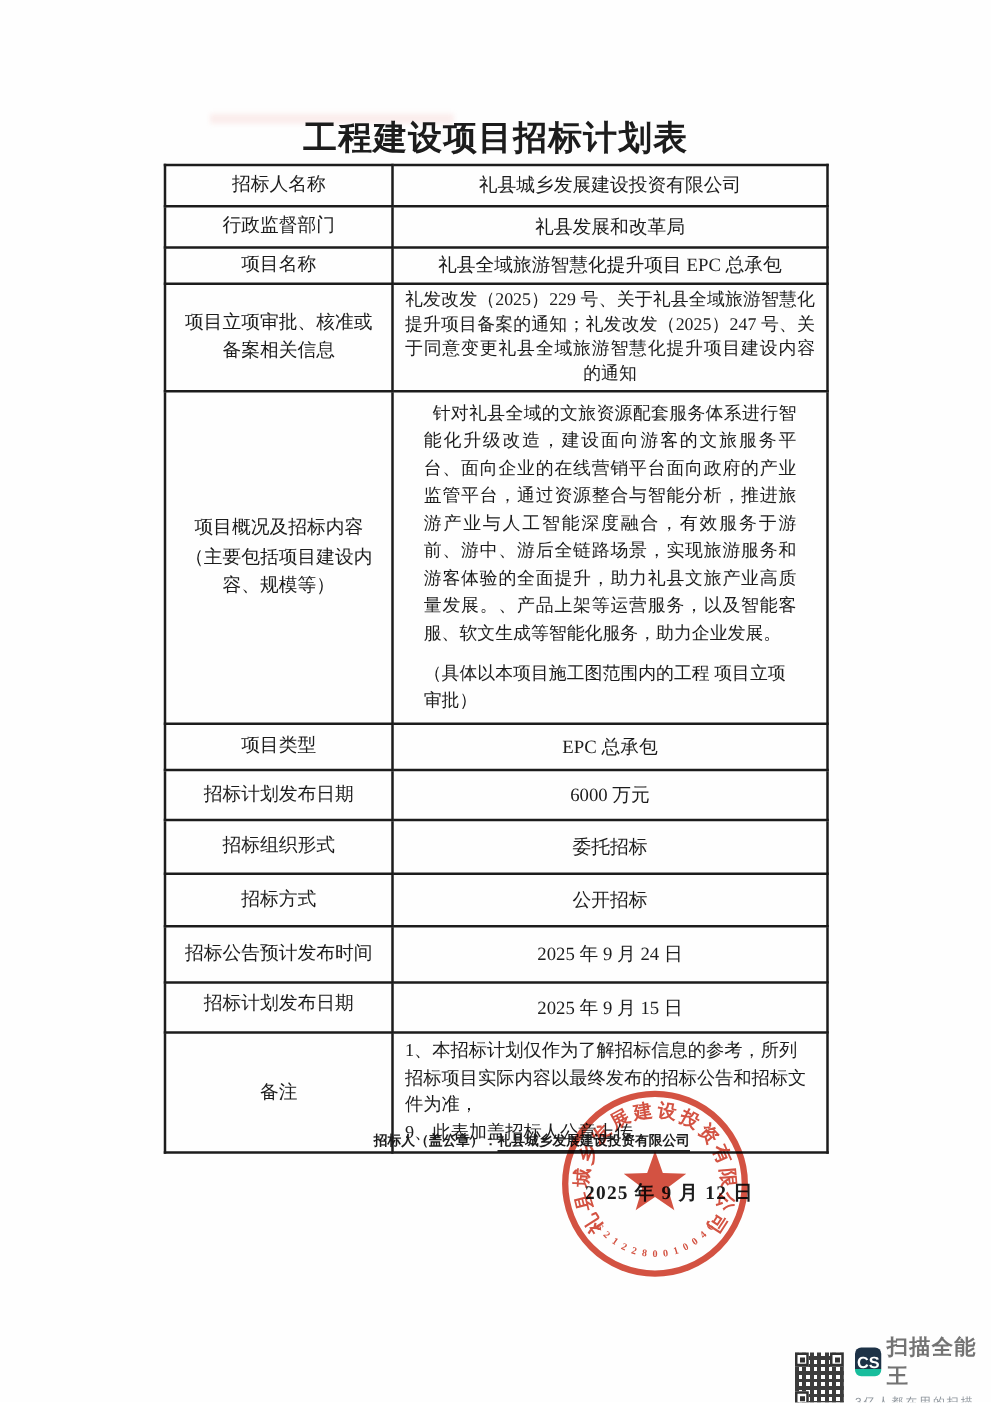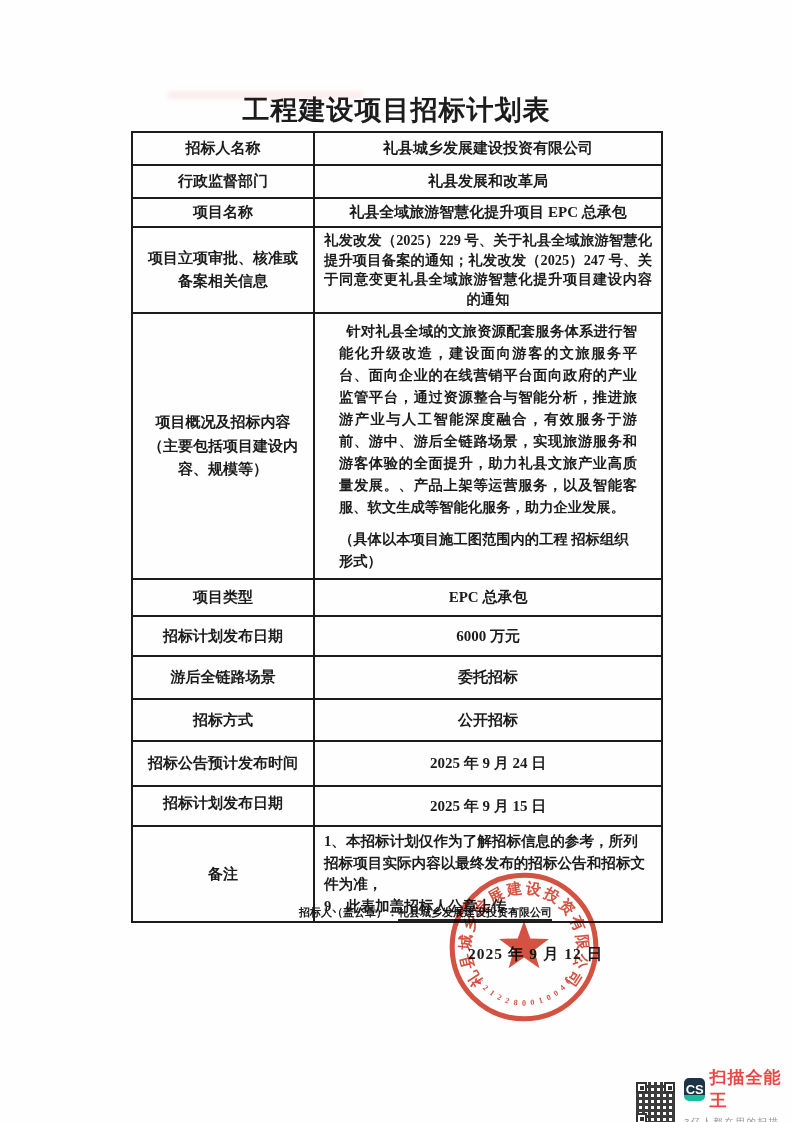--- a/index.html
+++ b/index.html
@@ -27,21 +27,21 @@
     letter-spacing: 1px;
   }
   table.doc-table {
     position: absolute; left: 131px; top: 131px;
     width: 532px;
     border-collapse: collapse;
     table-layout: fixed;
   }
   .doc-table td {
     border: 2px solid #1c1c1c;
-    font-weight: 700;
+    font-weight: 400;
     vertical-align: middle;
   }
   .doc-table tr:nth-child(1){height:33px}
   .doc-table tr:nth-child(2){height:33px}
   .doc-table tr:nth-child(3){height:27px}
   .doc-table tr:nth-child(4){height:79px}
   .doc-table tr:nth-child(5){height:225px}
   .doc-table tr:nth-child(6){height:37px}
   .doc-table tr:nth-child(7){height:40px}
   .doc-table tr:nth-child(8){height:43px}
@@ -122,21 +122,21 @@
   }
   .qr i::after { content:""; position:absolute; inset:1.5px; background:#333; }
   .qr i.tl { top:0; left:0; } .qr i.tr { top:0; right:0; } .qr i.bl { bottom:0; left:0; }
   .wm-row { display: flex; align-items: center; gap: 4px; }
   .cs-logo {
     width: 23px; height: 23px; border-radius: 5px;
     background: linear-gradient(180deg, #1d3247 0 76%, #17bd9c 76% 100%);
     color: #fff; font-weight: bold; font-size: 13px;
     display: flex; align-items: center; justify-content: center;
   }
-  .wm-name { font-size: 17px; font-weight: bold; color: #ef4444; letter-spacing: 1px; }
+  .wm-name { font-size: 17px; font-weight: bold; color: #737373; letter-spacing: 1px; }
   .wm-tag { font-size: 9.5px; color: #8e959c; letter-spacing: 1.6px; margin-top: 4px; }
 </style>
 </head>
 <body>
 
 <div class="page">
 
   <div class="artifact"></div>
 
   <h1 class="title">工程建设项目招标计划表</h1>
@@ -156,33 +156,33 @@
         <td class="val center">礼县全域旅游智慧化提升项目 EPC 总承包</td>
       </tr>
       <tr>
         <td class="lbl">项目立项审批、核准或备案相关信息</td>
         <td class="val just">礼发改发（2025）229 号、关于礼县全域旅游智慧化提升项目备案的通知；礼发改发（2025）247 号、关于同意变更礼县全域旅游智慧化提升项目建设内容的通知</td>
       </tr>
       <tr>
         <td class="lbl">项目概况及招标内容（主要包括项目建设内容、规模等）</td>
         <td class="val overview">
           <p class="p1">针对礼县全域的文旅资源配套服务体系进行智能化升级改造，建设面向游客的文旅服务平台、面向企业的在线营销平台面向政府的产业监管平台，通过资源整合与智能分析，推进旅游产业与人工智能深度融合，有效服务于游前、游中、游后全链路场景，实现旅游服务和游客体验的全面提升，助力礼县文旅产业高质量发展。、产品上架等运营服务，以及智能客服、软文生成等智能化服务，助力企业发展。</p>
-          <p class="p2">（具体以本项目施工图范围内的工程 招标组织形式）</p>
+          <p class="p2">（具体以本项目施工图范围内的工程 项目立项审批）</p>
         </td>
       </tr>
       <tr>
         <td class="lbl">项目类型</td>
         <td class="val center">EPC 总承包</td>
       </tr>
       <tr>
         <td class="lbl">招标计划发布日期</td>
         <td class="val center">6000 万元</td>
       </tr>
       <tr>
-        <td class="lbl">游后全链路场景</td>
+        <td class="lbl">招标组织形式</td>
         <td class="val center">委托招标</td>
       </tr>
       <tr>
         <td class="lbl">招标方式</td>
         <td class="val center">公开招标</td>
       </tr>
       <tr>
         <td class="lbl">招标公告预计发布时间</td>
         <td class="val center">2025 年 9 月 24 日</td>
       </tr>

